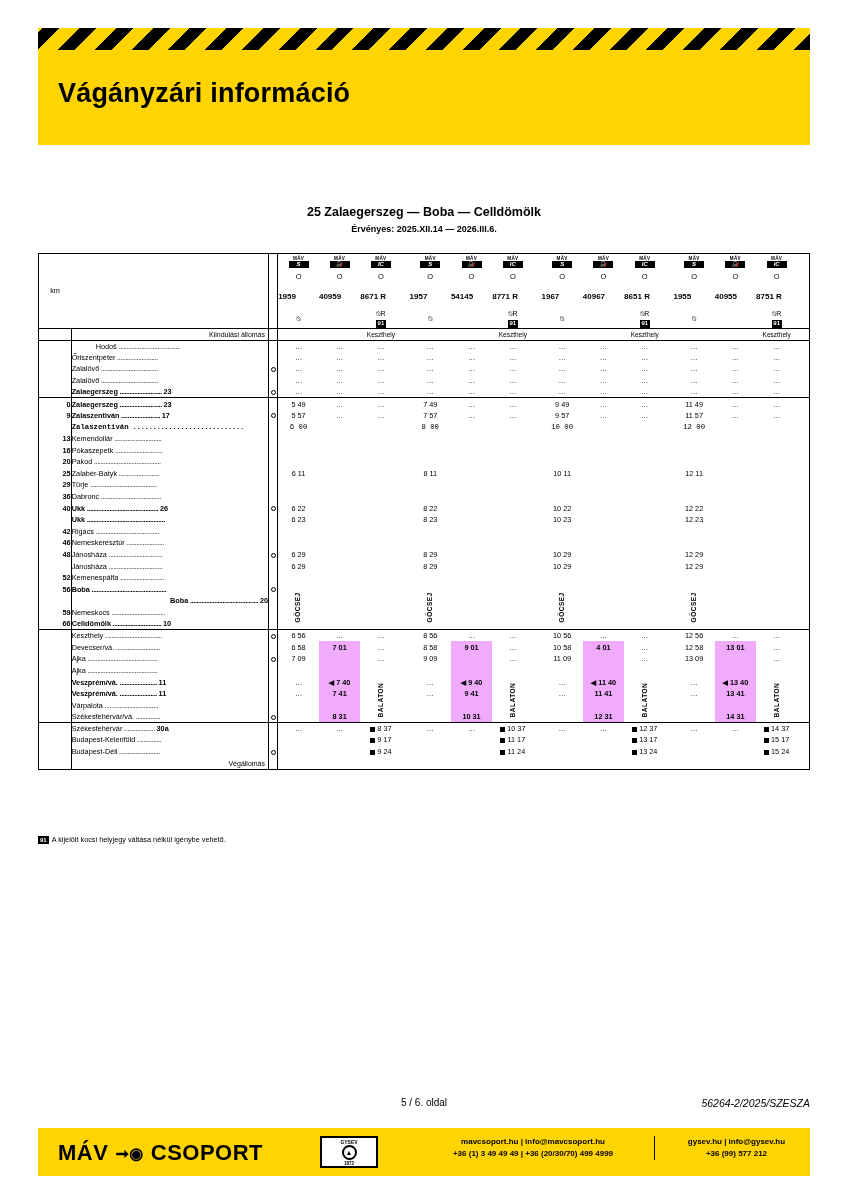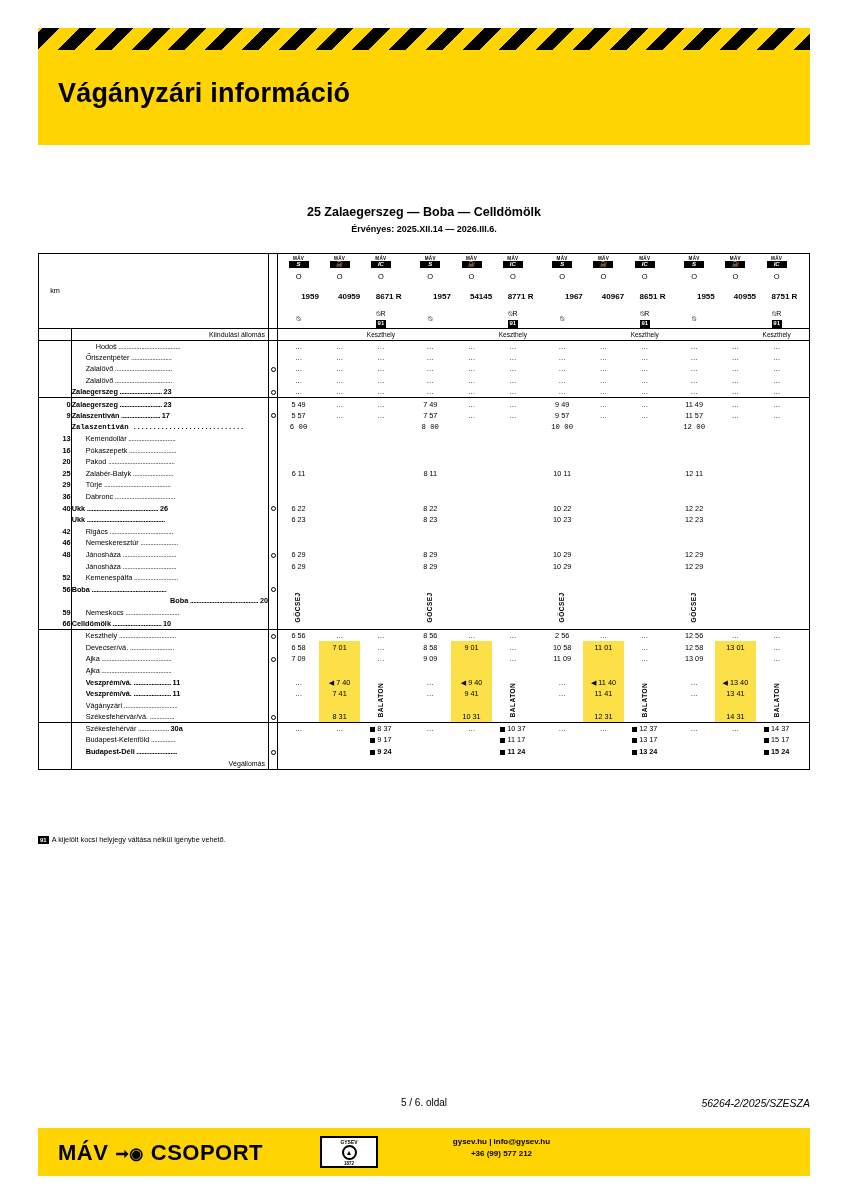--- a/index.html
+++ b/index.html
@@ -58,21 +58,21 @@
   .col-km { width:28px; }
   .col-name { width:172px; }
   .col-rule { width:8px; }
   .col-tr { width:36px; }
   .col-gap { width:7px; }
   .col-tail { width:10px; }
 
   
   .hdr-logo { height:16px; text-align:center; }
   .hdr-cat  { height:13px; text-align:center; }
-  .hdr-num  { height:26px; text-align:right; }
+  .hdr-num  { height:26px; text-align:left; }
   .hdr-ico  { height:16px; text-align:center; }
   .hdr-start{ height:12px; }
   .vline-r { border-right:1px solid #000; }
   .hline-bot { border-bottom:1px solid #000; }
 
   .mav-logo {
     display:inline-block; width:20px; font-size:4.6px; font-weight:bold;
     line-height:5px; text-align:center;
   }
   .mav-logo .mv { letter-spacing:.3px; }
@@ -87,25 +87,25 @@
     display:inline-block; background:#000; color:#fff; font-size:6px;
     padding:0 1.5px; line-height:7.5px; font-weight:bold;
   }
   .glyph { font-size:7px; }
 
   .station {
     padding-left:4px; font-size:7.3px; white-space:nowrap; overflow:hidden;
   }
   .station .leader { color:#000; letter-spacing:-.4px; }
   .station.bold { font-weight:bold; }
-  .station.ind1 { padding-left:14px; }
+  .station.ind1 { }
   .station.ind2 { padding-left:24px; }
   .kmcell { text-align:right; padding-right:3px; font-size:7.3px; font-weight:bold; }
   .tcell { text-align:center; font-size:7.3px; white-space:nowrap; }
-  .tcell.gray { background:#fde047; }
+  .tcell.gray { background:#f0abfc;font-weight:bold; }
   .rulecell { text-align:center; }
 
   .circ {
     display:inline-block; width:5px; height:5px; border:1px solid #000;
     border-radius:50%; vertical-align:middle;
   }
   .sq {
     display:inline-block; width:5px; height:5px; background:#000;
     vertical-align:middle;
   }
@@ -837,21 +837,21 @@
           <td class="station vline-r ind1"><span>Keszthely</span><span class="leader"> ................................... </span></td>
           <td class="rulecell vline-r"><span class="circ"></span></td>
           <td class="tcell">6 56</td>
           <td class="tcell">…</td>
           <td class="tcell">…</td>
           <td></td>
           <td class="tcell">8 56</td>
           <td class="tcell">…</td>
           <td class="tcell">…</td>
           <td></td>
-          <td class="tcell">2 56</td>
+          <td class="tcell">10 56</td>
           <td class="tcell">…</td>
           <td class="tcell">…</td>
           <td></td>
           <td class="tcell">12 56</td>
           <td class="tcell">…</td>
           <td class="tcell">…</td>
           <td></td>
         </tr>
         <tr style="height: 11.6px;">
           <td class="kmcell vline-r"></td>
@@ -859,21 +859,21 @@
           <td class="rulecell vline-r"></td>
           <td class="tcell">6 58</td>
           <td class="tcell gray">7 01</td>
           <td class="tcell">…</td>
           <td></td>
           <td class="tcell">8 58</td>
           <td class="tcell gray">9 01</td>
           <td class="tcell">…</td>
           <td></td>
           <td class="tcell">10 58</td>
-          <td class="tcell gray">11 01</td>
+          <td class="tcell gray">4 01</td>
           <td class="tcell">…</td>
           <td></td>
           <td class="tcell">12 58</td>
           <td class="tcell gray">13 01</td>
           <td class="tcell">…</td>
           <td></td>
         </tr>
         <tr style="height: 11.6px;">
           <td class="kmcell vline-r"></td>
           <td class="station vline-r ind1"><span>Ajka</span><span class="leader"> ........................................... </span></td>
@@ -953,21 +953,21 @@
           <td class="tcell gray">11 41</td>
           <td class="tcell"></td>
           <td></td>
           <td class="tcell">…</td>
           <td class="tcell gray">13 41</td>
           <td class="tcell"></td>
           <td></td>
         </tr>
         <tr style="height: 11.6px;">
           <td class="kmcell vline-r"></td>
-          <td class="station vline-r ind1"><span>Vágányzári</span><span class="leader"> ................................. </span></td>
+          <td class="station vline-r ind1"><span>Várpalota</span><span class="leader"> ................................. </span></td>
           <td class="rulecell vline-r"></td>
           <td class="tcell"></td>
           <td class="tcell gray"></td>
           <td class="tcell"></td>
           <td></td>
           <td class="tcell"></td>
           <td class="tcell gray"></td>
           <td class="tcell"></td>
           <td></td>
           <td class="tcell"></td>
@@ -1035,21 +1035,21 @@
           <td></td>
           <td class="tcell"></td>
           <td class="tcell"></td>
           <td class="tcell"><span class="sq"></span> 13 17</td>
           <td></td>
           <td class="tcell"></td>
           <td class="tcell"></td>
           <td class="tcell"><span class="sq"></span> 15 17</td>
           <td></td>
         </tr>
-        <tr style="height: 11.6px; font-weight: bold;">
+        <tr style="height: 11.6px;">
           <td class="kmcell vline-r"></td>
           <td class="station vline-r ind1"><span>Budapest-Déli</span><span class="leader"> ......................... </span></td>
           <td class="rulecell vline-r"><span class="circ"></span></td>
           <td class="tcell"></td>
           <td class="tcell"></td>
           <td class="tcell"><span class="sq"></span> 9 24</td>
           <td></td>
           <td class="tcell"></td>
           <td class="tcell"></td>
           <td class="tcell"><span class="sq"></span> 11 24</td>
@@ -1095,17 +1095,21 @@
   <span>MÁV</span>
   <span class="swoosh">➞◉</span>
   <span>CSOPORT</span>
 </div>
 <div class="gysev-logo">
   <span style="font-size:5px;">GYSEV</span>
   <span class="ring">▲</span>
   <span class="yr">1872</span>
 </div>
 <div class="footer-contacts">
+  <div class="fc-left">
+    <div>mavcsoport.hu | info@mavcsoport.hu</div>
+    <div>+36 (1) 3 49 49 49 | +36 (20/30/70) 499 4999</div>
+  </div>
   <div class="fc-right">
     <div>gysev.hu | info@gysev.hu</div>
     <div>+36 (99) 577 212</div>
   </div>
 </div>
 
 </body></html>

